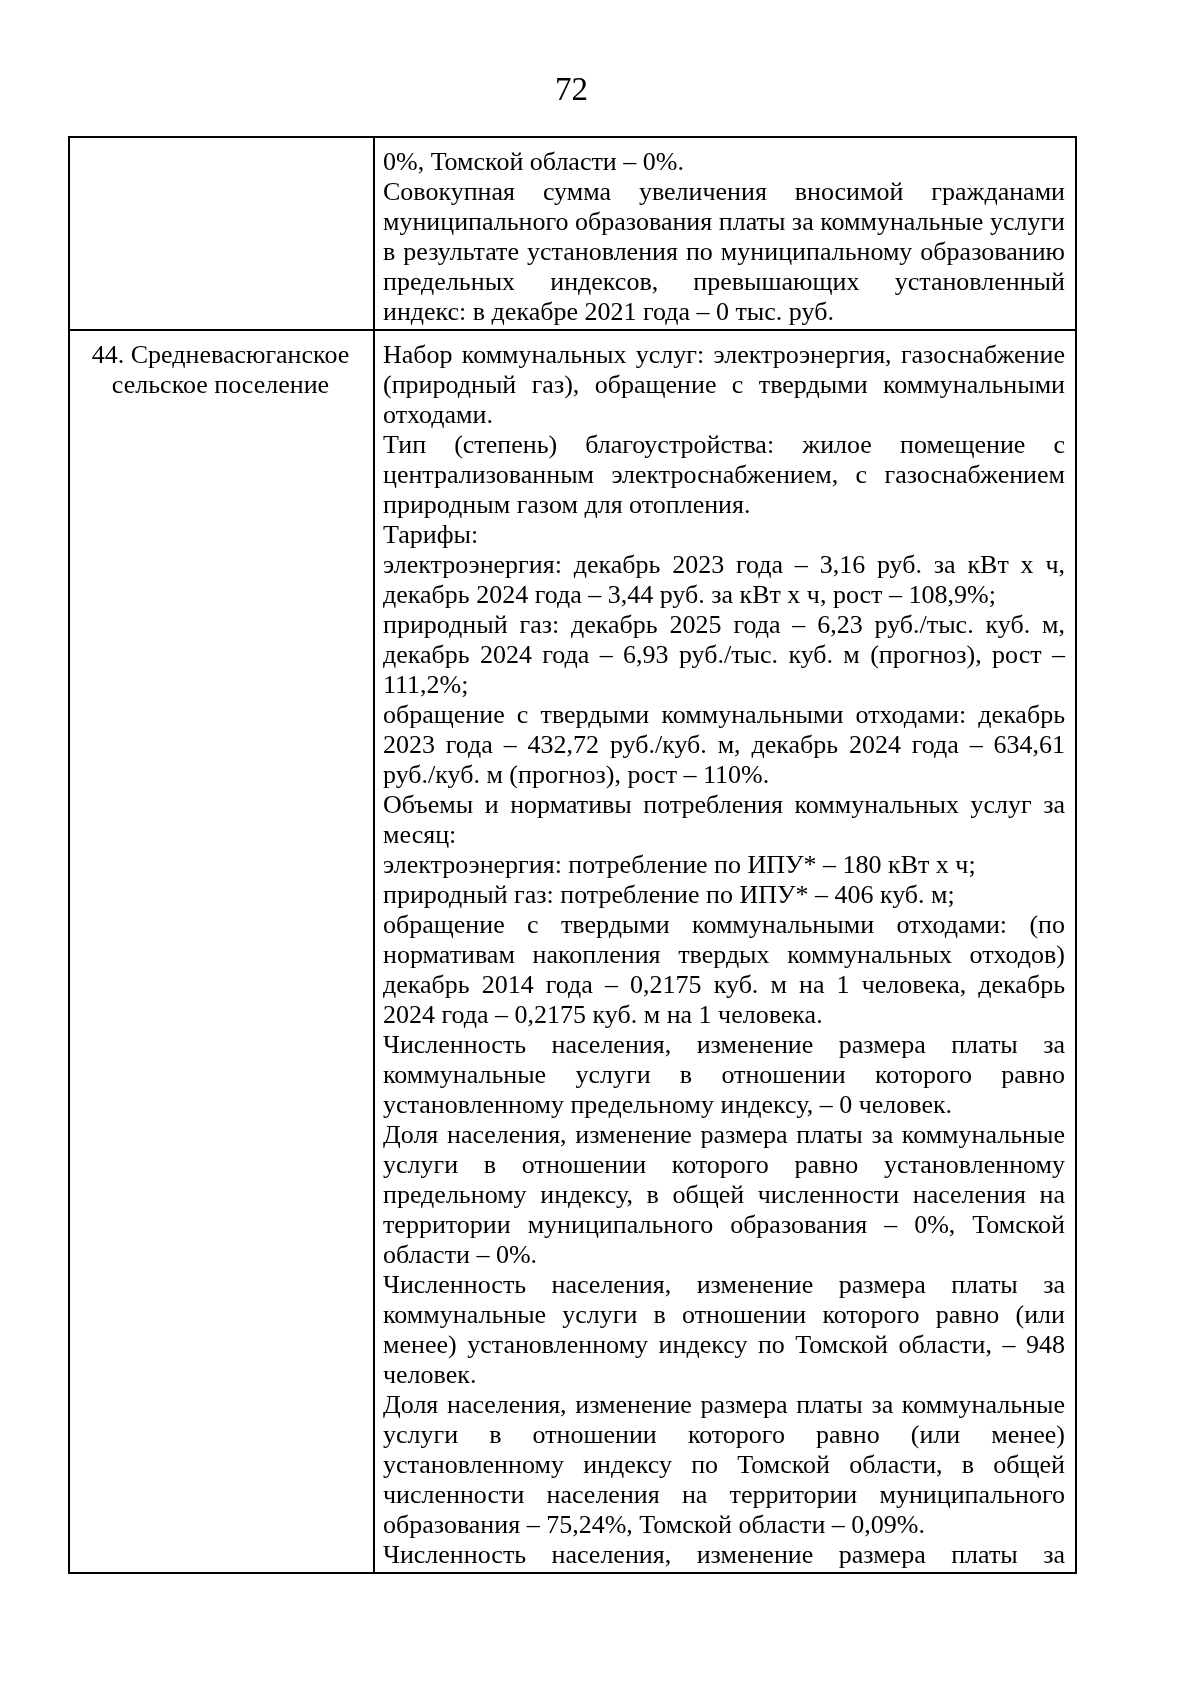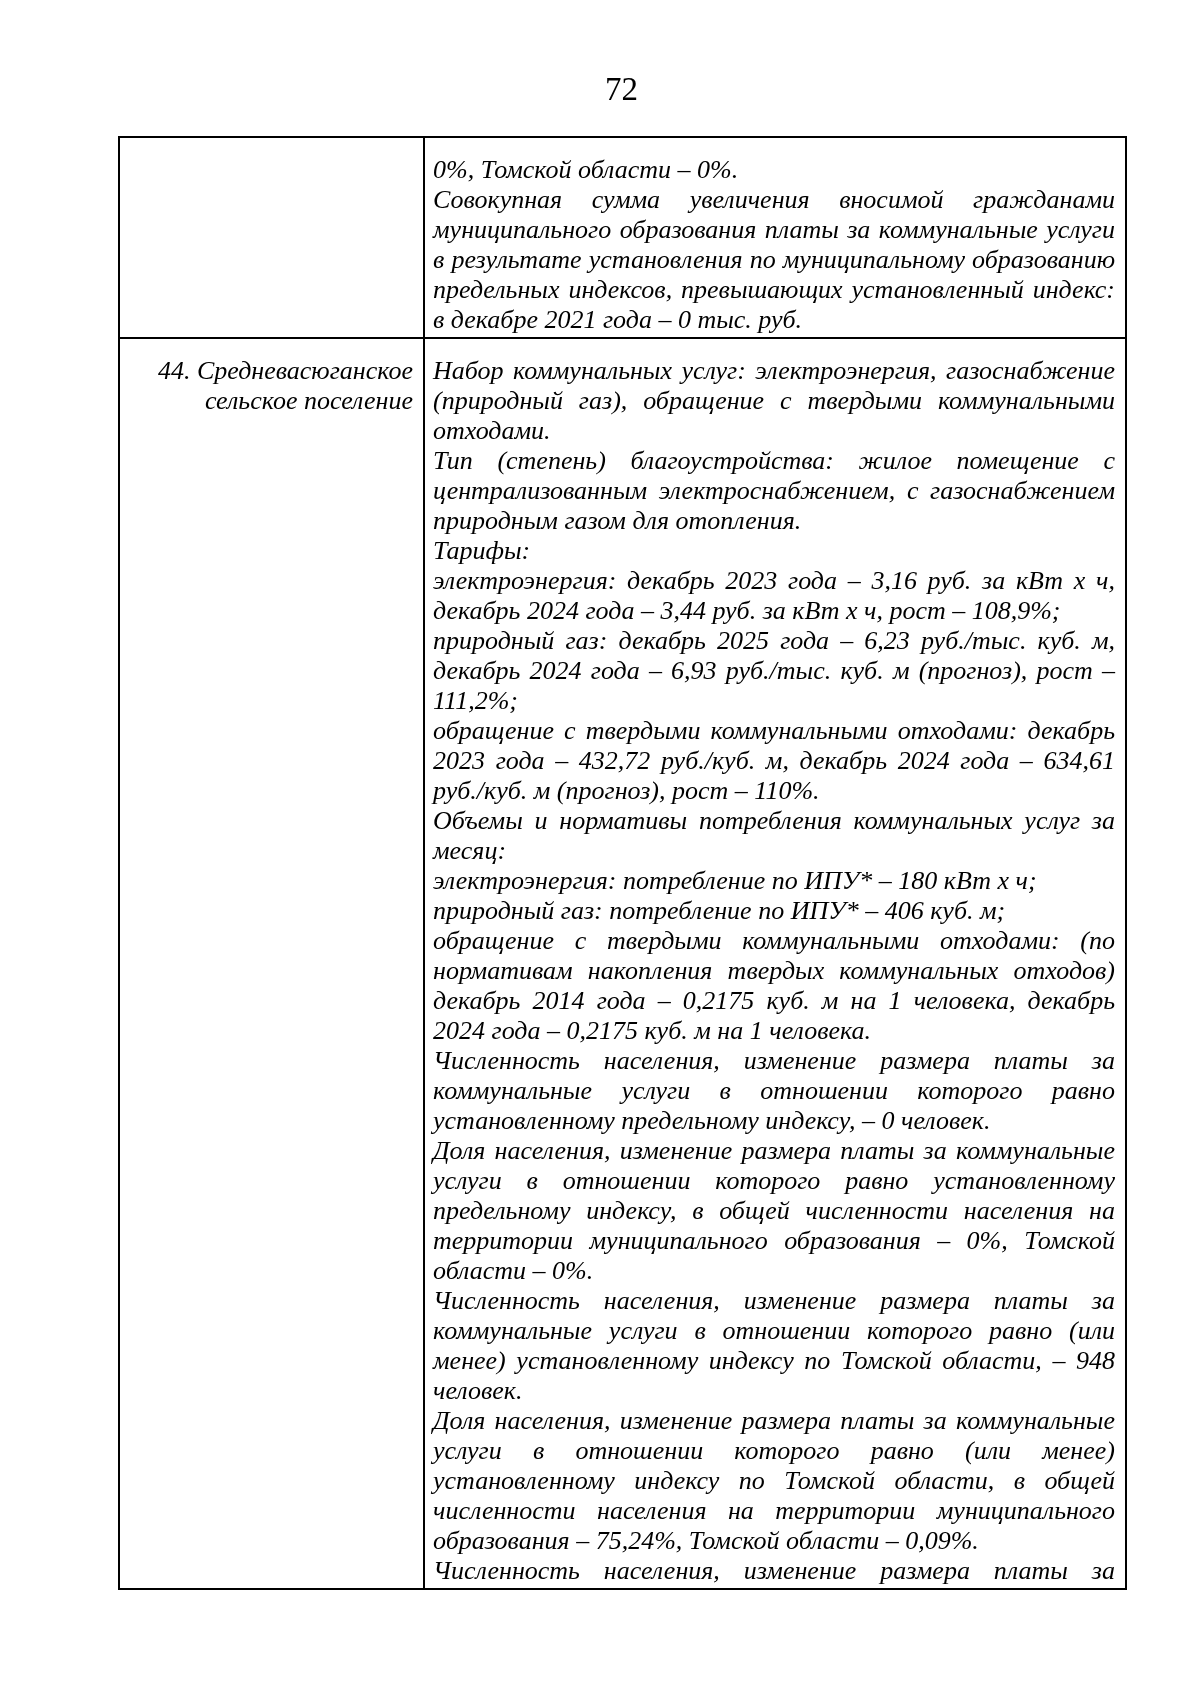--- a/index.html
+++ b/index.html
@@ -9,50 +9,49 @@
   body {
     width: 1200px;
     height: 1698px;
     background: #ffffff;
     color: #000000;
     font-family: "Liberation Serif", "DejaVu Serif", serif;
     overflow: hidden;
   }
   .sheet {
     width: 1007px;
-    margin-left: 118px;
+    margin-left: 68px;
   }
   .pageno {
     padding-top: 70px;
     text-align: center;
     font-size: 33px;
     line-height: 38px;
   }
   table.doc-table {
     border-collapse: collapse;
     table-layout: fixed;
     width: 1007px;
     margin-top: 28px;
   }
   col.c1 { width: 305px; }
   col.c2 { width: 702px; }
   td {
     border: 2px solid #000000;
     vertical-align: top;
-    padding: 17px 10px 2px 8px;
-    font-style: italic;
+    padding: 9px 10px 2px 8px;
   }
   tr.row-cont td { height: 175px; }
   td p {
     margin: 0;
     font-size: 26px;
     line-height: 30px;
   }
   td.detail-cell p { text-align: justify; }
-  td.name-cell p  { text-align: right; }
+  td.name-cell p  { text-align: center; }
   p.jlast { text-align-last: justify; }
 </style>
 </head>
 <body>
 
 <div class="sheet">
 
   <div class="pageno">72</div>
 
   <table class="doc-table">

